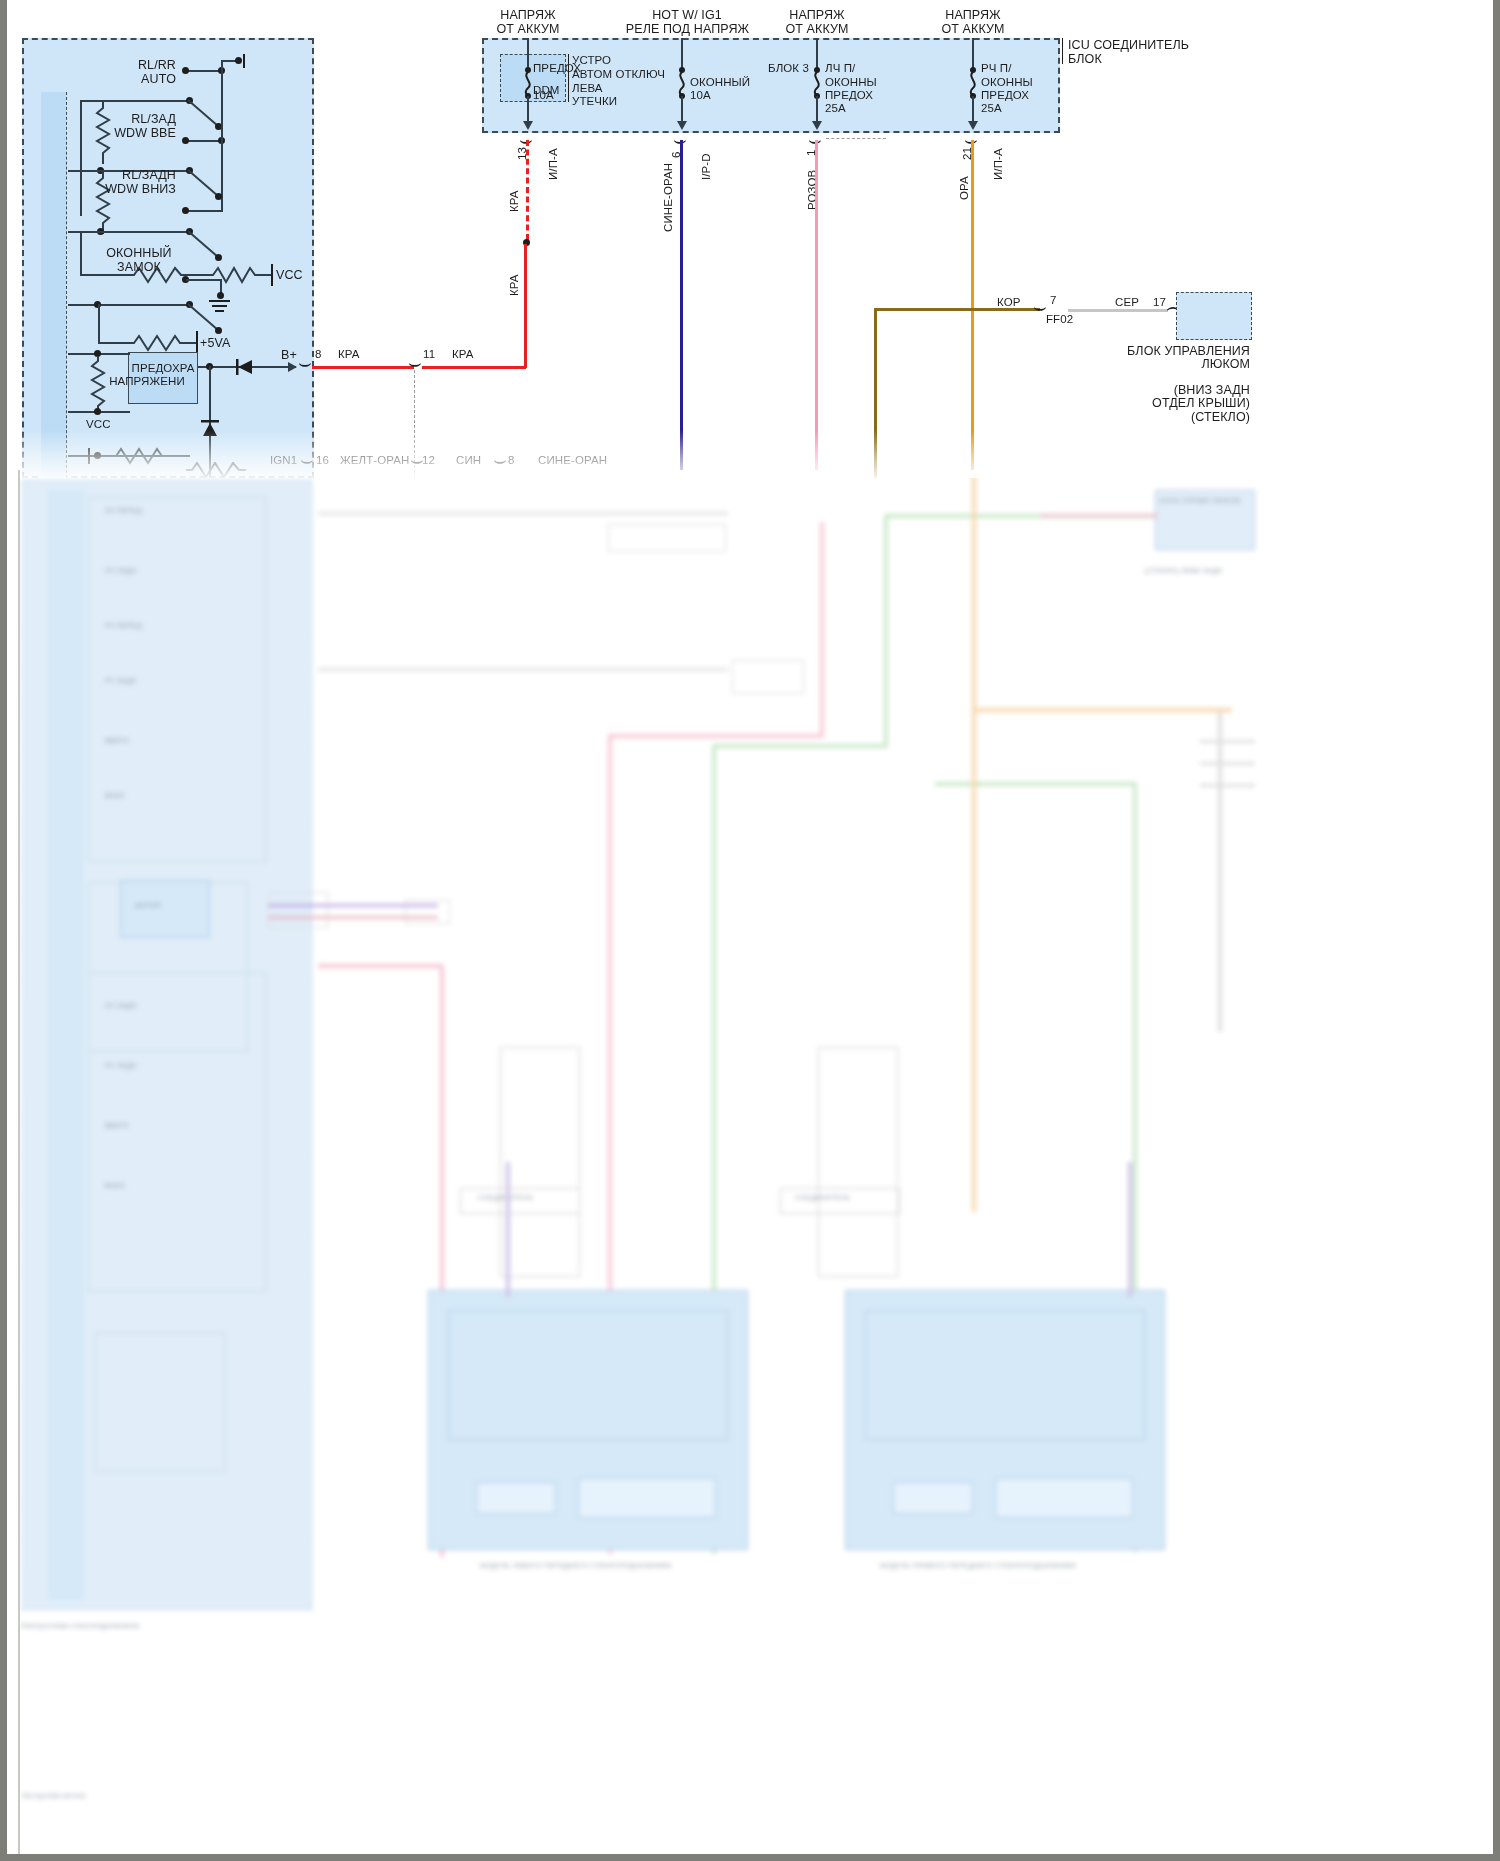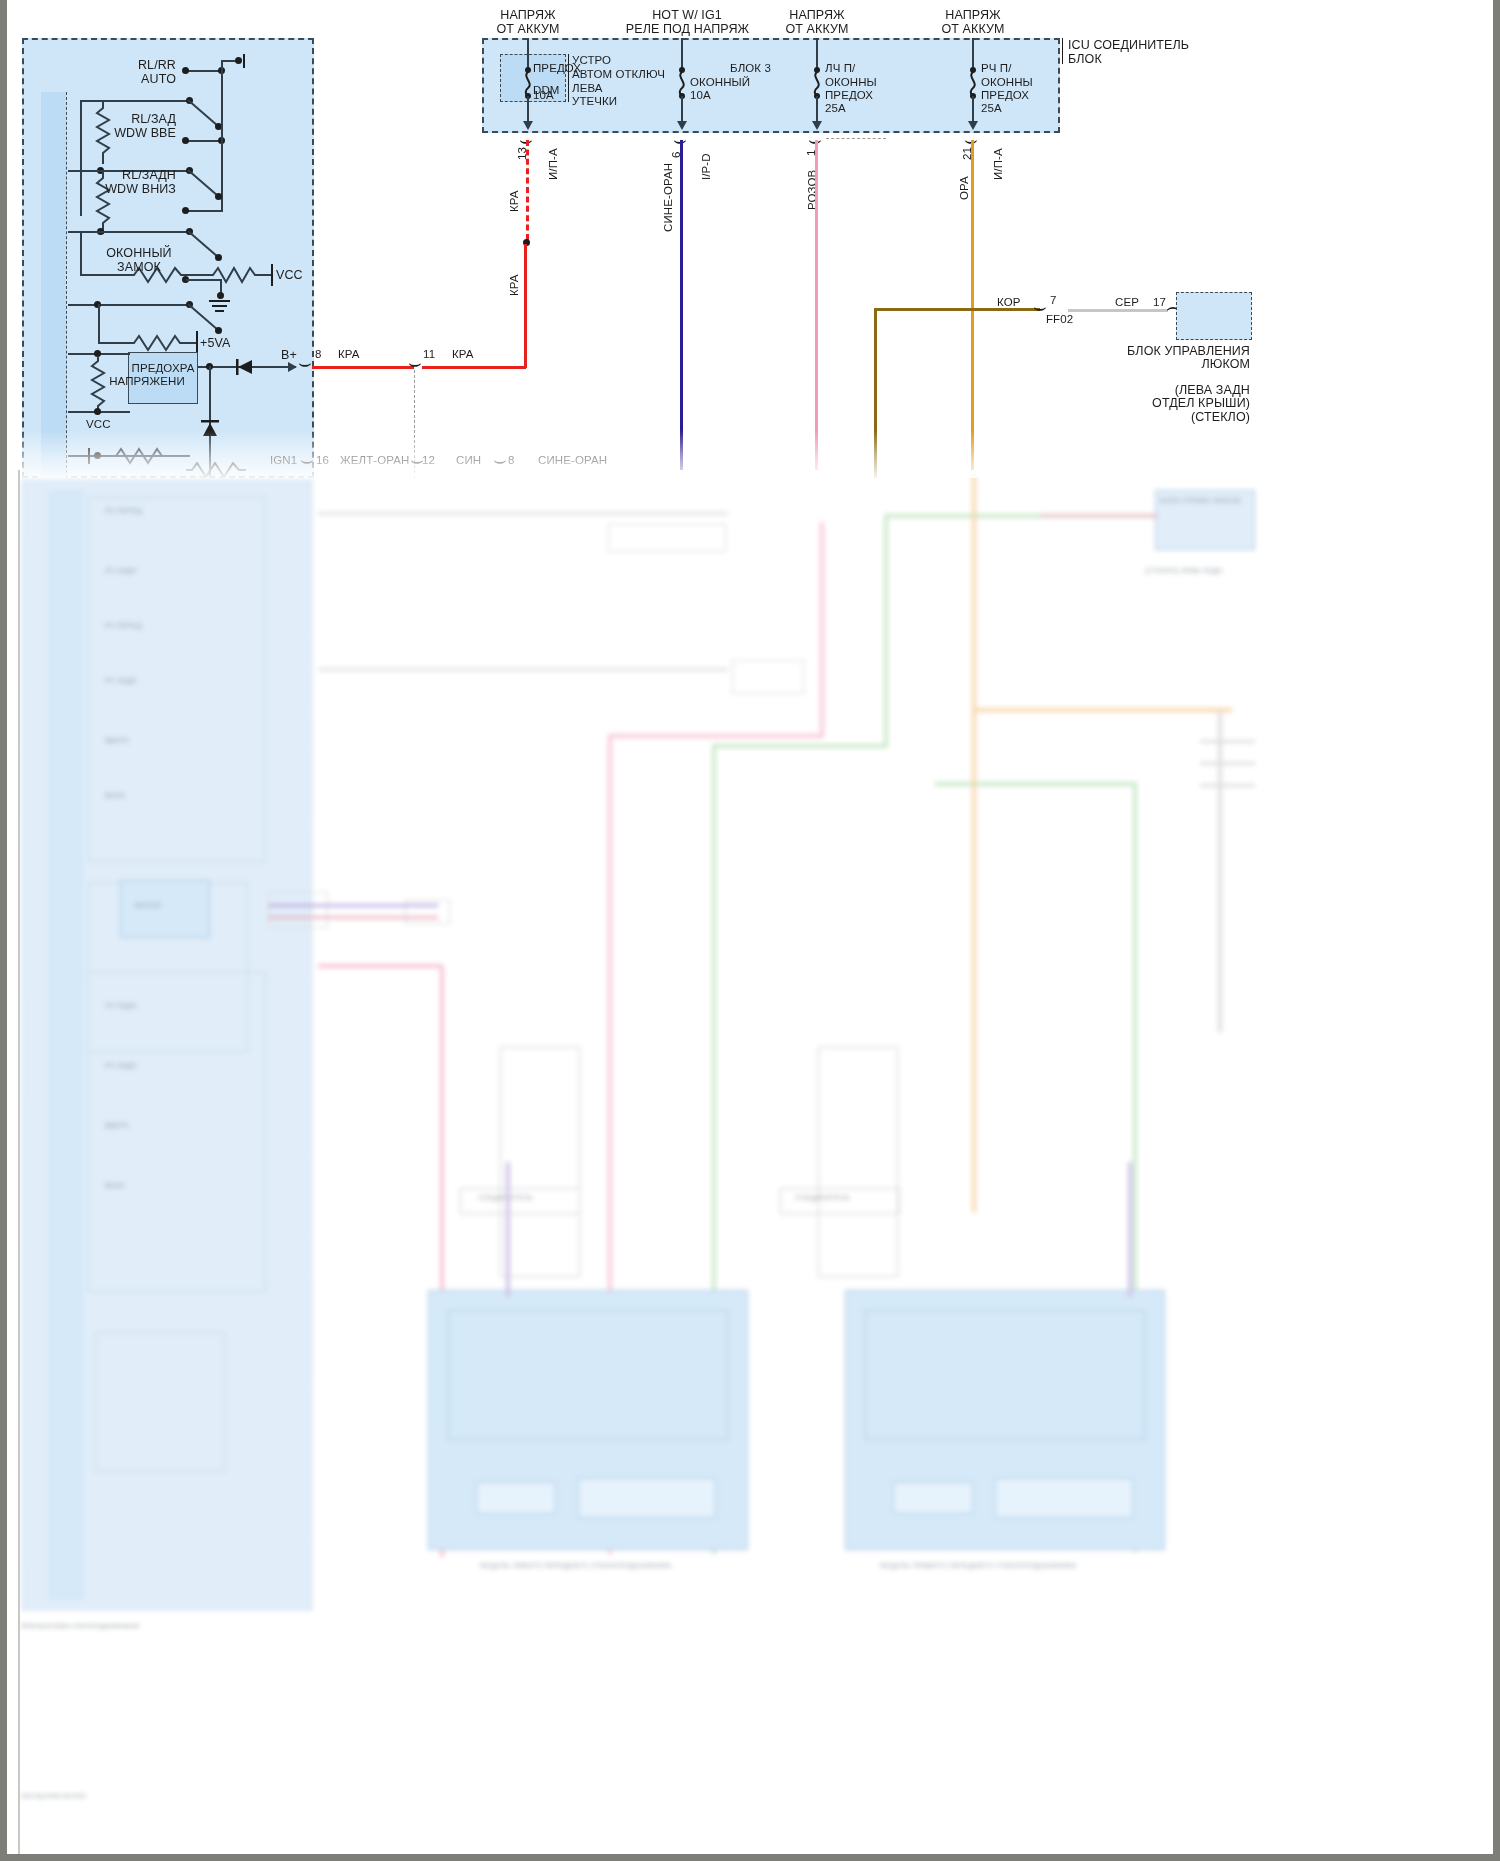--- a/index.html
+++ b/index.html
@@ -380,21 +380,21 @@
 
     <div class="wire" style="left:681px; top:38px; width:2px; height:33px;"></div>
     <div class="dot sm" style="left:679px; top:67px;"></div>
     <svg style="position:absolute; left:674px; top:72px; width:16px; height:24px;">
       <path d="M8,0 C2,5 14,11 8,16 C3,20 8,24 8,24" fill="none" stroke="#1d1d1d" stroke-width="2"></path>
     </svg>
     <div class="dot sm" style="left:679px; top:93px;"></div>
     <div class="wire" style="left:681px; top:96px; width:2px; height:29px;"></div>
     <div class="arrow-d" style="left:677px; top:121px;"></div>
 
-    <div class="lbl sm" style="left:690px; top:62px;padding-left:40px;">БЛОК 3</div>
+    <div class="lbl sm" style="left:728px; top:62px;padding-left:40px;">БЛОК 3</div>
     <div class="lbl sm" style="left:690px; top:76px;">ОКОННЫЙ</div>
     <div class="lbl sm" style="left:690px; top:89px;">10A</div>
 
     <div class="conn" style="left:673px; top:130px;">⌣</div>
     <div class="lbl vert sm" style="left:670px; top:158px;">6</div>
     <div class="lbl vert sm" style="left:700px; top:180px;">I/P-D</div>
     <div class="lbl vert sm" style="left:662px; top:232px;">СИНЕ-ОРАН</div>
 
     <div class="wire blue" style="left:680px; top:140px; width:3px; height:330px;"></div>
 
@@ -483,21 +483,21 @@
     <div class="wire grey" style="left:1068px; top:309px; width:100px; height:3px;"></div>
     <div class="lbl sm" style="left:1115px; top:296px;">СЕР</div>
     <div class="lbl sm" style="left:1153px; top:296px;">17</div>
     <div class="conn" style="left:1166px; top:297px;">⌢</div>
 
     <div style="position:absolute; left:1176px; top:292px; width:76px; height:48px; border:1.6px dashed #3c4a56; background:#cfe6f8;"></div>
 
     <div class="lbl r" style="left:1090px; top:344px; width:160px;">БЛОК УПРАВЛЕНИЯ</div>
     <div class="lbl r" style="left:1090px; top:357px; width:160px;">ЛЮКОМ</div>
     <div class="lbl r" style="left:1090px; top:370px; width:160px;margin-top:40px;">(СТЕКЛО)</div>
-    <div class="lbl r" style="left:1090px; top:383px; width:160px;">(ЛЕВА ЗАДН</div>
+    <div class="lbl r" style="left:1090px; top:383px; width:160px;">(ВНИЗ ЗАДН</div>
     <div class="lbl r" style="left:1090px; top:396px; width:160px;">ОТДЕЛ КРЫШИ)</div>
 
     <div style="position:absolute; left:0; top:430px; width:1500px; height:48px;
                 background:linear-gradient(to bottom, rgba(255,255,255,0) 0%, rgba(255,255,255,0.55) 55%, rgba(255,255,255,0.92) 100%);
                 pointer-events:none;"></div>
   </div>
 
   <div class="page-border-left"></div>
   <div class="page-border-right"></div>
   <div class="page-border-bottom"></div>

